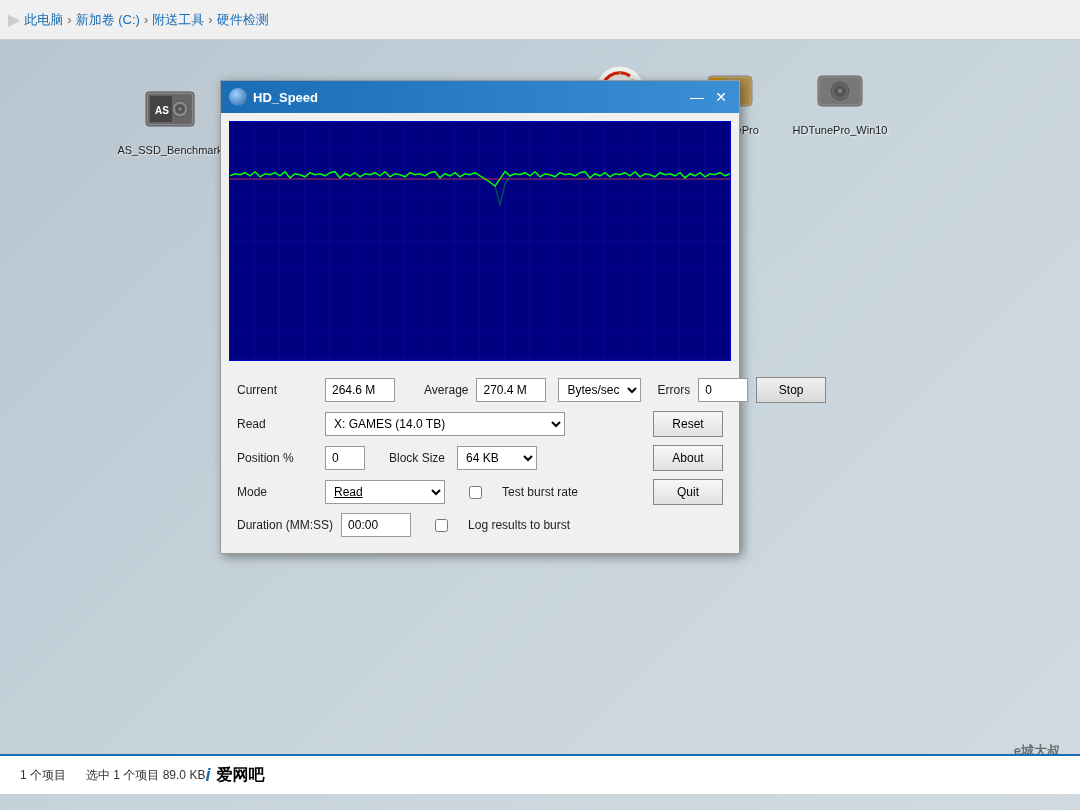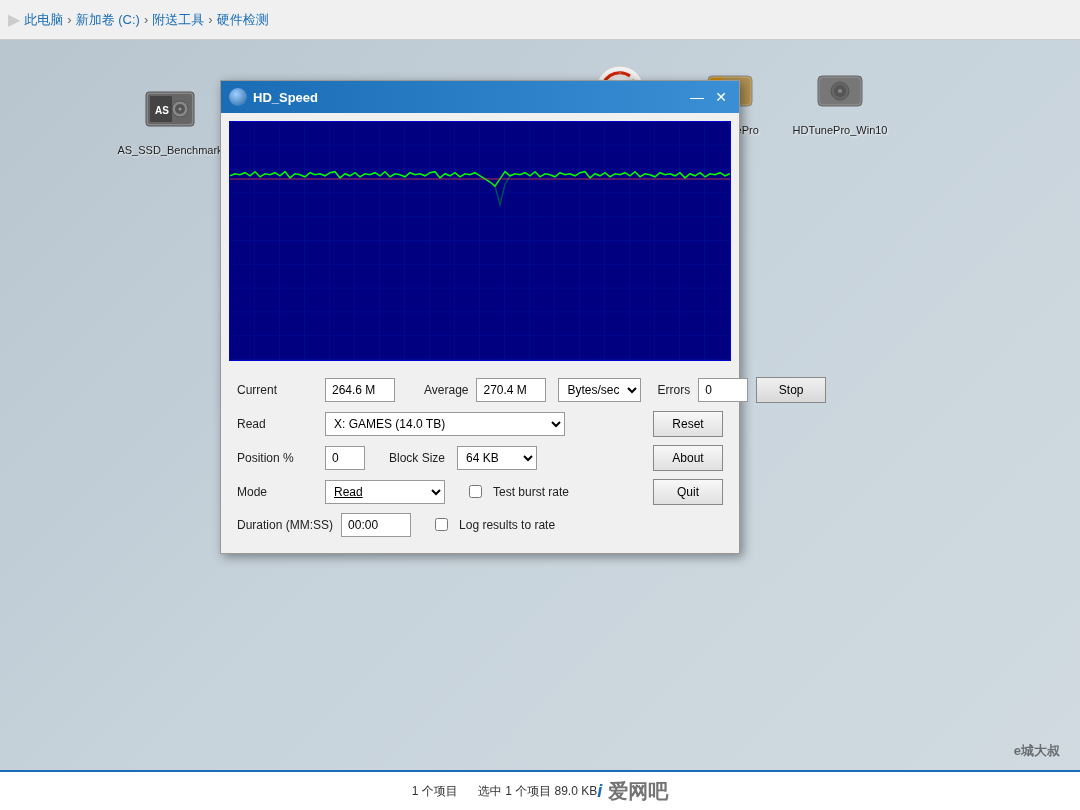--- a/index.html
+++ b/index.html
@@ -194,65 +194,65 @@
       min-width: 70px;
       height: 26px;
     }
 
     .ctrl-btn.primary {
       background: linear-gradient(to bottom, #f0f0f0, #d8d8d8);
     }
 
     .checkbox-label {
       display: flex;
-      align-items: flex-start;
-      gap: 11px;
+      align-items: flex-end;
+      gap: 20px;
       font-size: 12px;
       color: #222;
     }
 
     .right-buttons {
       display: flex;
       flex-direction: column;
       gap: 6px;
       margin-left: auto;
     }
 
     
     .status-bar {
       position: absolute;
-      bottom: 0;
+      bottom: 16px;
       left: 0;
       right: 0;
       height: 40px;
       background: white;
       border-top: 2px solid #1a6db5;
       display: flex;
       align-items: center;
-      justify-content: center;
+      justify-content: flex-start;
       padding: 0 20px;
     }
 
     .status-left {
       font-size: 12px;
       color: #333;
       display: flex;
       gap: 20px;
     }
 
     .status-logo {
       font-size: 18px;
       color: #1a6db5;
       font-weight: bold;
       font-style: italic;
     }
 
     .status-logo-text {
-      color: #737373;
-      font-size: 20px;
+      color: #000000;
+      font-size: 16px;
       font-weight: bold;
     }
 
     .watermark {
       position: absolute;
       bottom: 50px;
       right: 20px;
       font-size: 13px;
       color: rgba(0,0,0,0.5);
       font-weight: bold;
@@ -447,21 +447,21 @@
         <div style="margin-left:auto;">
           <button class="ctrl-btn">Quit</button>
         </div>
       </div>
 
       <div class="control-row">
         <span class="ctrl-label">Duration (MM:SS)</span>
         <input class="ctrl-input small" type="text" style="width: 70px;" value="00:00">
         <label class="checkbox-label" style="margin-left:16px;">
           <input type="checkbox" style="">
-          <span>Log results to rate</span>
+          <span>Log results to burst</span>
         </label>
       </div>
 
     </div>
   </div>
 
   <div class="watermark">e城大叔</div>
 
   <div class="status-bar">
     <div class="status-left">

